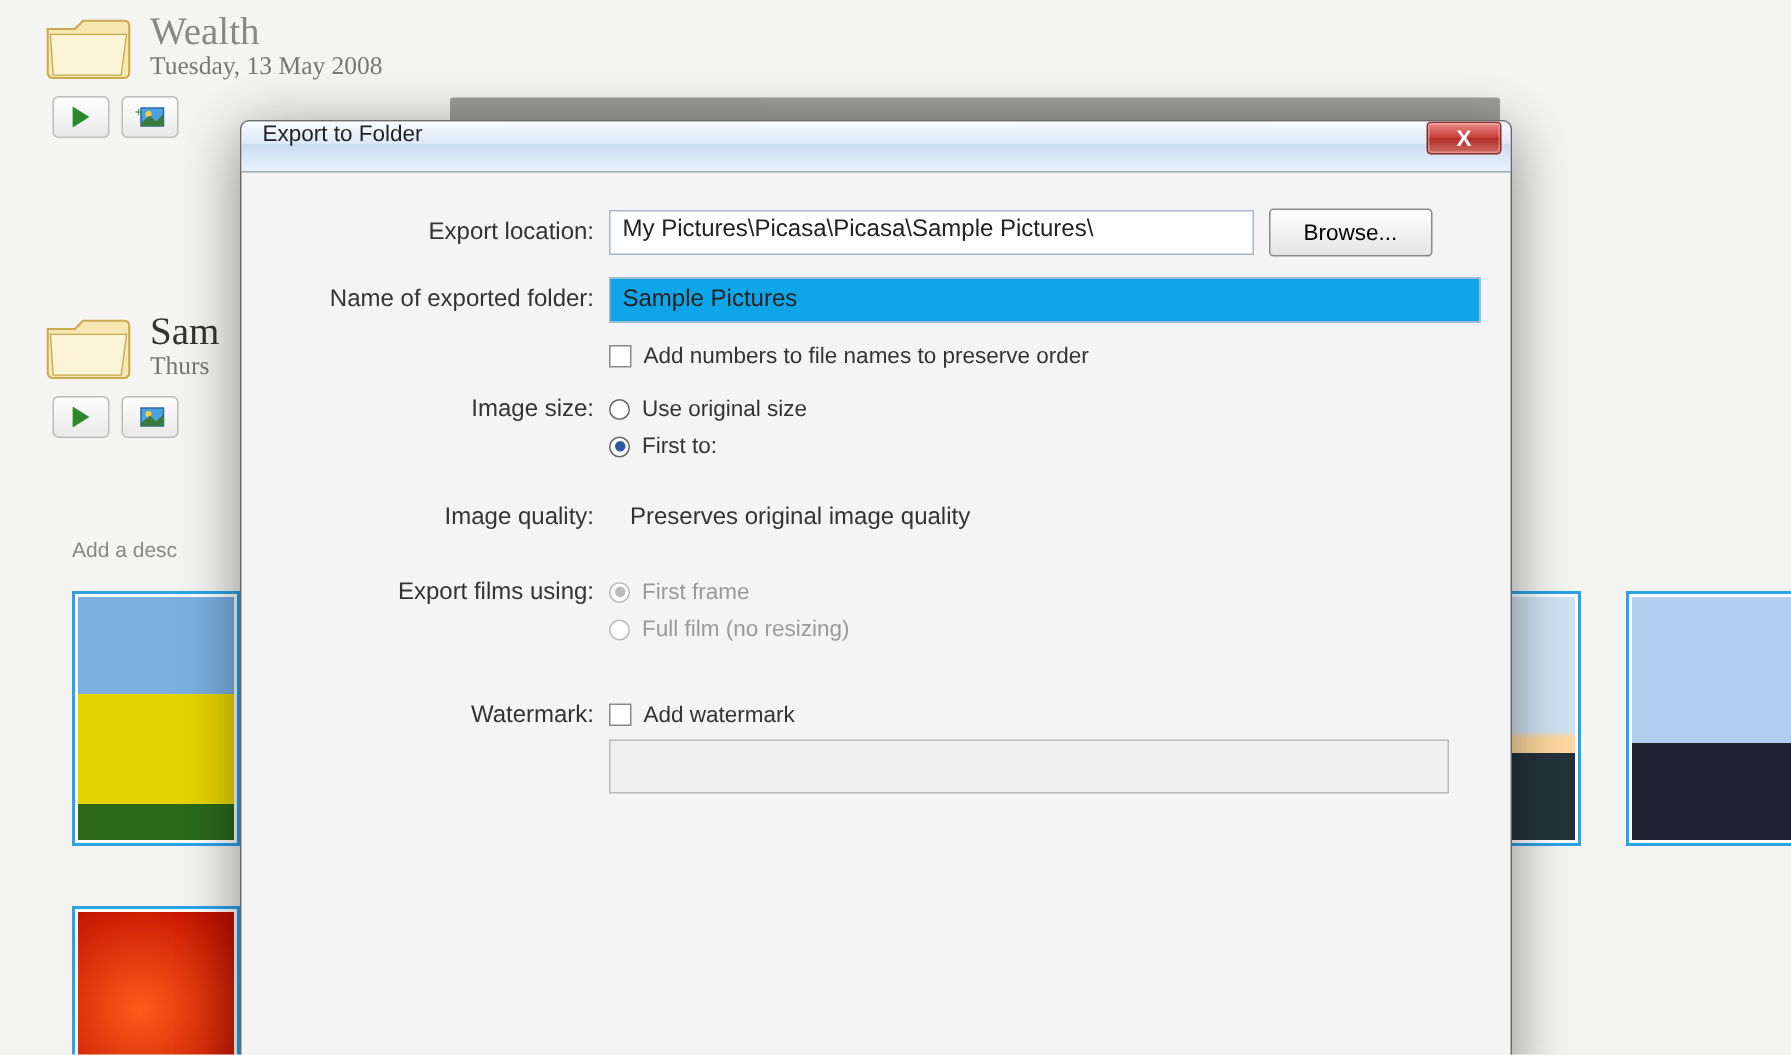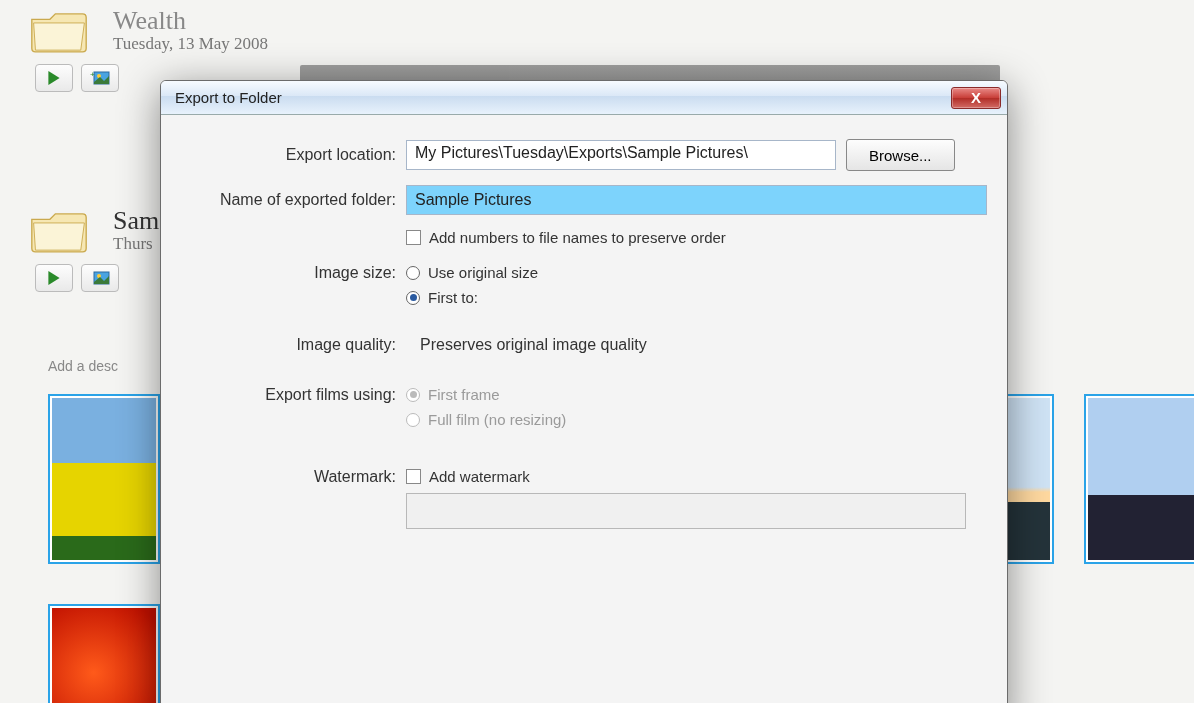--- a/index.html
+++ b/index.html
@@ -1,21 +1,21 @@
 <!DOCTYPE html>
 <html><head>
 <meta charset="utf-8">
 <style>
   * { box-sizing: border-box; }
   html, body { margin: 0; padding: 0; font-family: "Segoe UI", Tahoma, sans-serif; font-size: 15px; color: #333; }
   body { width: 1194px; height: 703px; background: #f4f4f2; overflow: hidden; position: relative; }
 
   
   .bg { position: absolute; inset: 0; padding: 0 0 0 30px; }
-  .folder-block { display: flex; align-items: flex-start; gap: 25px; padding-top: 8px; }
+  .folder-block { display: flex; align-items: flex-start; gap: 12px; padding-top: 8px; }
   .folder-icon { width: 58px; height: 48px; position: relative; }
   .folder-icon svg { width: 100%; height: 100%; }
   .folder-title { font-size: 26px; color: #888; font-family: Georgia, serif; line-height: 1; margin: 0; }
   .folder-date { font-size: 17px; color: #777; font-family: Georgia, serif; }
   .toolbar { margin-top: 8px; margin-left: 5px; display: flex; gap: 8px; }
   .toolbtn { width: 38px; height: 28px; border: 1px solid #bbb; border-radius: 4px; background: linear-gradient(#fdfdfd,#e9e9e9); display: flex; align-items: center; justify-content: center; }
   .thumb-strip { position: absolute; top: 65px; left: 300px; width: 700px; height: 120px; background: linear-gradient(#666, #333); opacity: .6; display:flex; align-items:center; padding-left:20px; border-radius: 2px;}
   .thumb-strip .men { font-family: Impact, sans-serif; font-size: 60px; color: #cfe; text-shadow: 0 0 4px #044; letter-spacing: 2px; }
   .desc-placeholder { position: absolute; top: 358px; left: 48px; color: #888; font-size: 14px; text-align: right; }
   .thumbs-row { position: absolute; left: 48px; display: flex; gap: 30px; }
@@ -28,36 +28,36 @@
   .block2 { position: absolute; top: 200px; left: 30px; }
 
   
   .dialog {
     position: absolute; left: 160px; top: 80px; width: 848px; height: 650px;
     background: #f4f4f4; border: 1px solid #6b6b6b; border-radius: 6px;
     box-shadow: 0 8px 40px rgba(0,0,0,.45);
     overflow: hidden;
   }
   .titlebar {
-    height: 34px; display:flex; align-items:center; justify-content:space-between;
+    height: 34px; display:flex; justify-content:space-between;
     padding: 0 6px 0 14px;
     background: linear-gradient(#f7fbff, #dbe8f7 45%, #cadcf0 46%, #e8f2fc);
     border-bottom: 1px solid #9aa;
   }
   .titlebar-title { font-size: 15px; color: #222; }
   .closebtn {
     width: 50px; height: 22px; border: 1px solid #8a2a2a; border-radius: 3px;
     background: linear-gradient(#e98a87, #c9403a 48%, #b22e28 52%, #d26b65);
     display:flex; align-items:center; justify-content:center; color:#fff; font-weight:bold;
     box-shadow: inset 0 0 0 1px rgba(255,255,255,.3);
   }
   .dlg-body { padding: 24px 20px 10px 20px; }
   .row { display:flex; align-items:center; margin-bottom: 14px; gap: 10px; }
   .lbl { width: 215px; text-align: right; font-size: 16px; color: #333; flex: 0 0 215px; }
-  .txt { height: 30px; border: 1px solid #a7b6c9; background: #7dd3fc; padding: 3px 8px; font-size: 16px; color: #222; flex: 1 1 auto; }
+  .txt { height: 30px; border: 1px solid #a7b6c9; background: #0ea5e9; padding: 3px 8px; font-size: 16px; color: #222; flex: 1 1 auto; }
   .txt-ro { background: #fff; }
   .btn { height: 32px; padding: 0 22px; border: 1px solid #888; border-radius: 3px; background: linear-gradient(#fdfdfd,#e5e5e5); font-size: 15px; }
   .indent { margin-left: 225px; display:flex; align-items:center; gap: 8px; }
   .chk { width:15px; height:15px; border:1px solid #888; background:#fff; display:inline-block; flex:0 0 15px;}
   .radio { width:14px; height:14px; border:1px solid #666; border-radius:50%; background:#fff; display:inline-flex; align-items:center; justify-content:center; flex:0 0 14px;}
   .radio .dot { width:7px; height:7px; border-radius:50%; background:#2a5aa0; }
   .radio.disabled { border-color:#bbb; }
   .radio.disabled .dot { background:#bbb; }
   .radio-row { display:flex; align-items:center; gap:8px; margin-bottom:8px; }
   .px-input { width: 92px; height: 30px; border:1px solid #4a90d9; background:#fff; font-size:17px; padding: 2px 8px; text-align:left; margin-left: 20px;}
@@ -167,21 +167,21 @@
     <span class="titlebar-title">Export to Folder</span>
     <div class="closebtn">
       <span>X</span>
     </div>
   </div>
 
   <div class="dlg-body">
 
     <div class="row">
       <div class="lbl">Export location:</div>
-      <div class="txt txt-ro" style="flex:0 0 430px">My Pictures\Tuesday\Exports\Sample Pictures\</div>
+      <div class="txt txt-ro" style="flex:0 0 430px">My Pictures\Picasa\Picasa\Sample Pictures\</div>
       <button class="btn">Browse...</button>
     </div>
 
     <div class="row">
       <div class="lbl">Name of exported folder:</div>
       <input class="txt" value="Sample Pictures" style="">
     </div>
 
     <div class="indent" style="margin-bottom:18px;">
       <span class="chk"></span>

